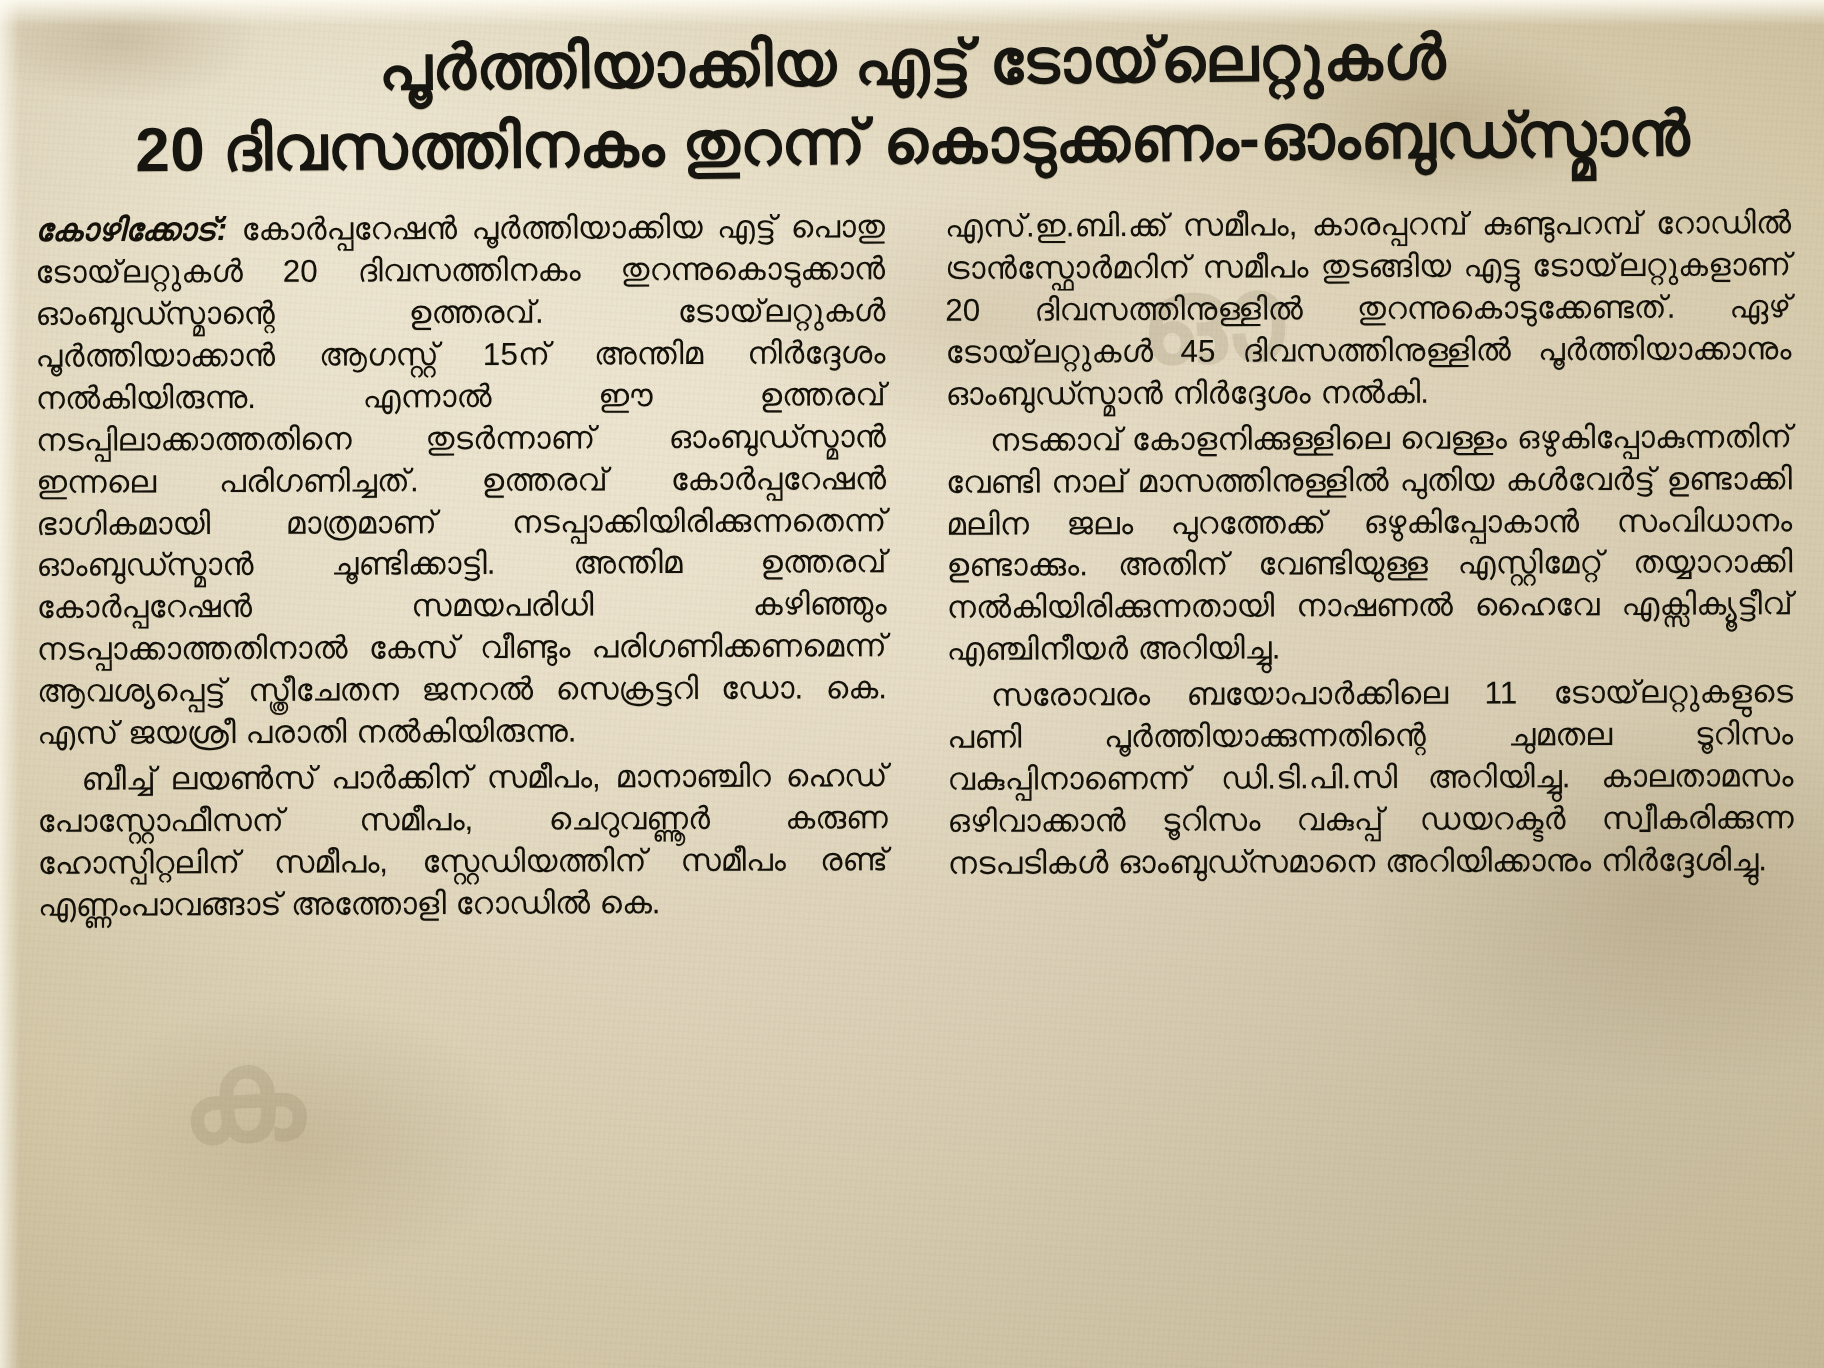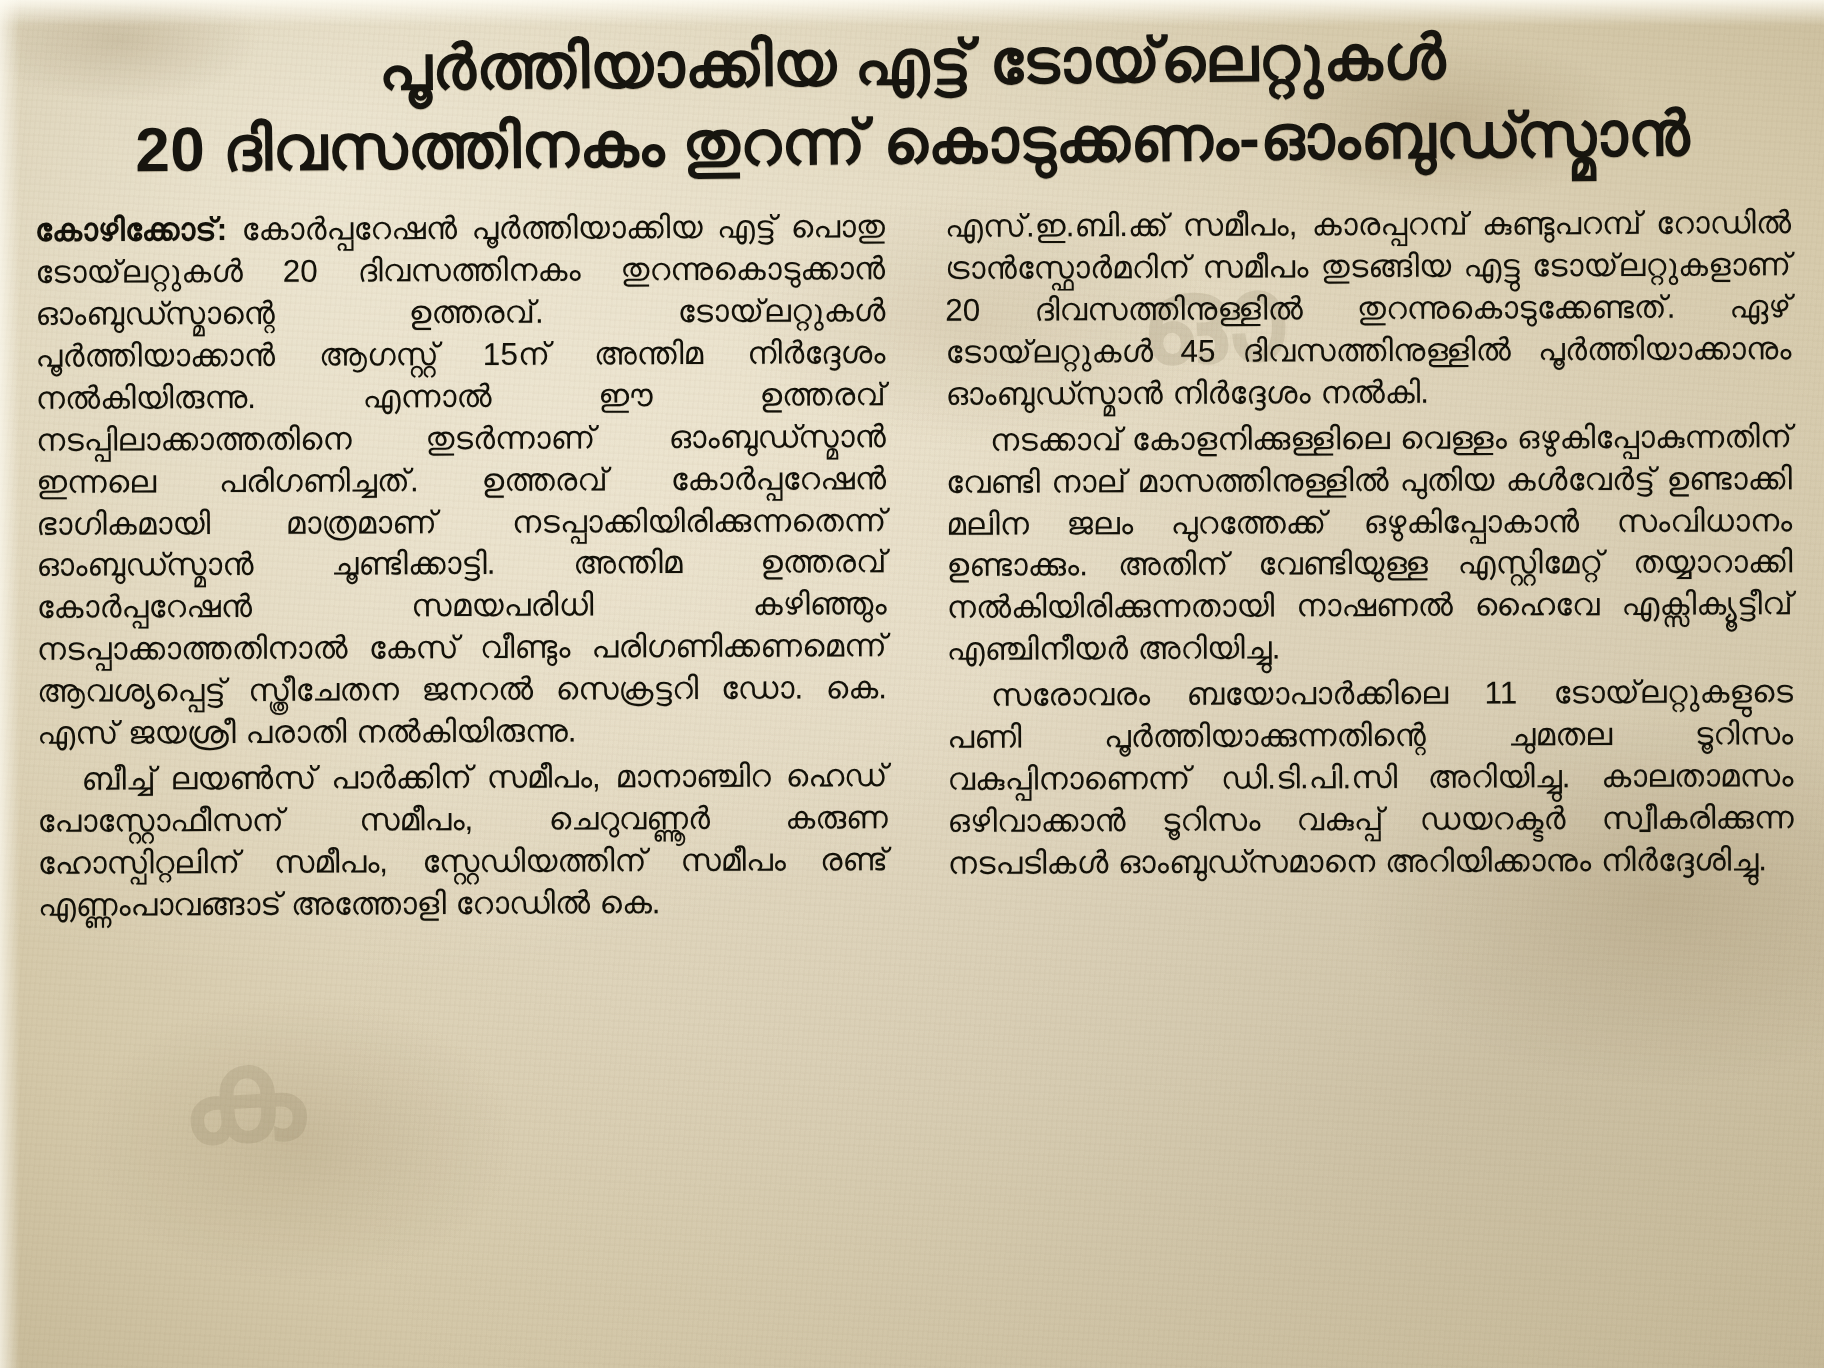--- a/index.html
+++ b/index.html
@@ -127,20 +127,21 @@
     color: #131109;
     text-align: justify;
     text-justify: inter-word;
     margin: 0 0 4px 0;
     word-spacing: 1px;
     text-shadow: 0 0.5px 0 rgba(80,68,44,0.2);
   }
   .para + .para { text-indent: 44px; }
   .lead-label {
     font-weight: bold;
+    font-style: italic;
   }
   .para-tight { letter-spacing: -0.2px; }
 
   
   .skew {
     transform: rotate(-0.25deg);
     transform-origin: 50% 0%;
   }
 </style>
 </head>

